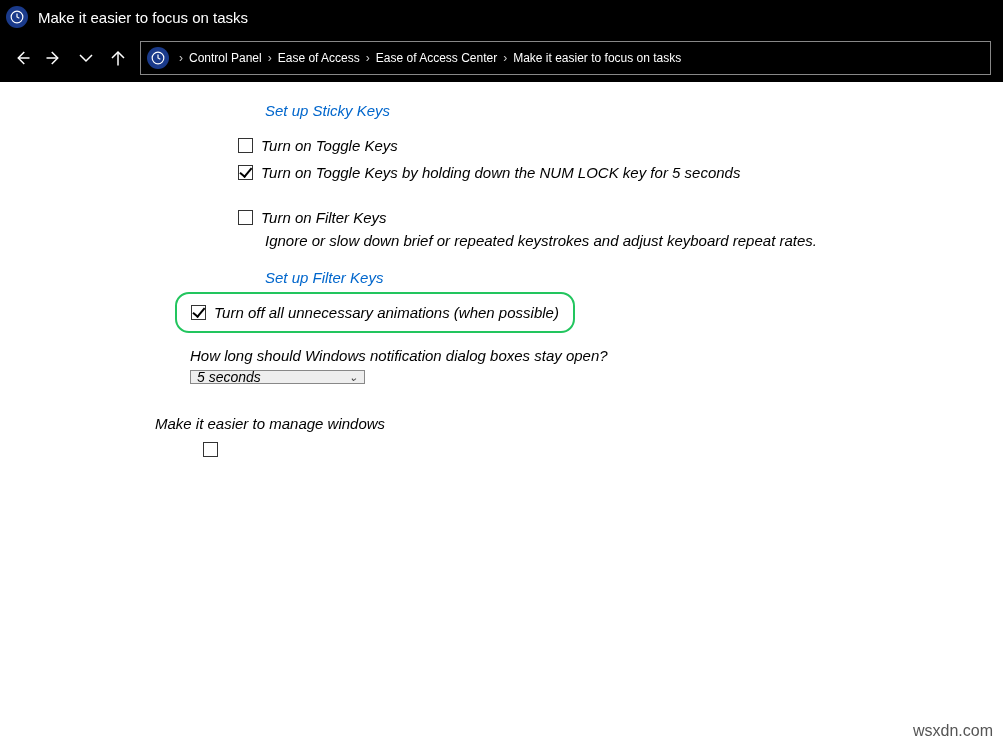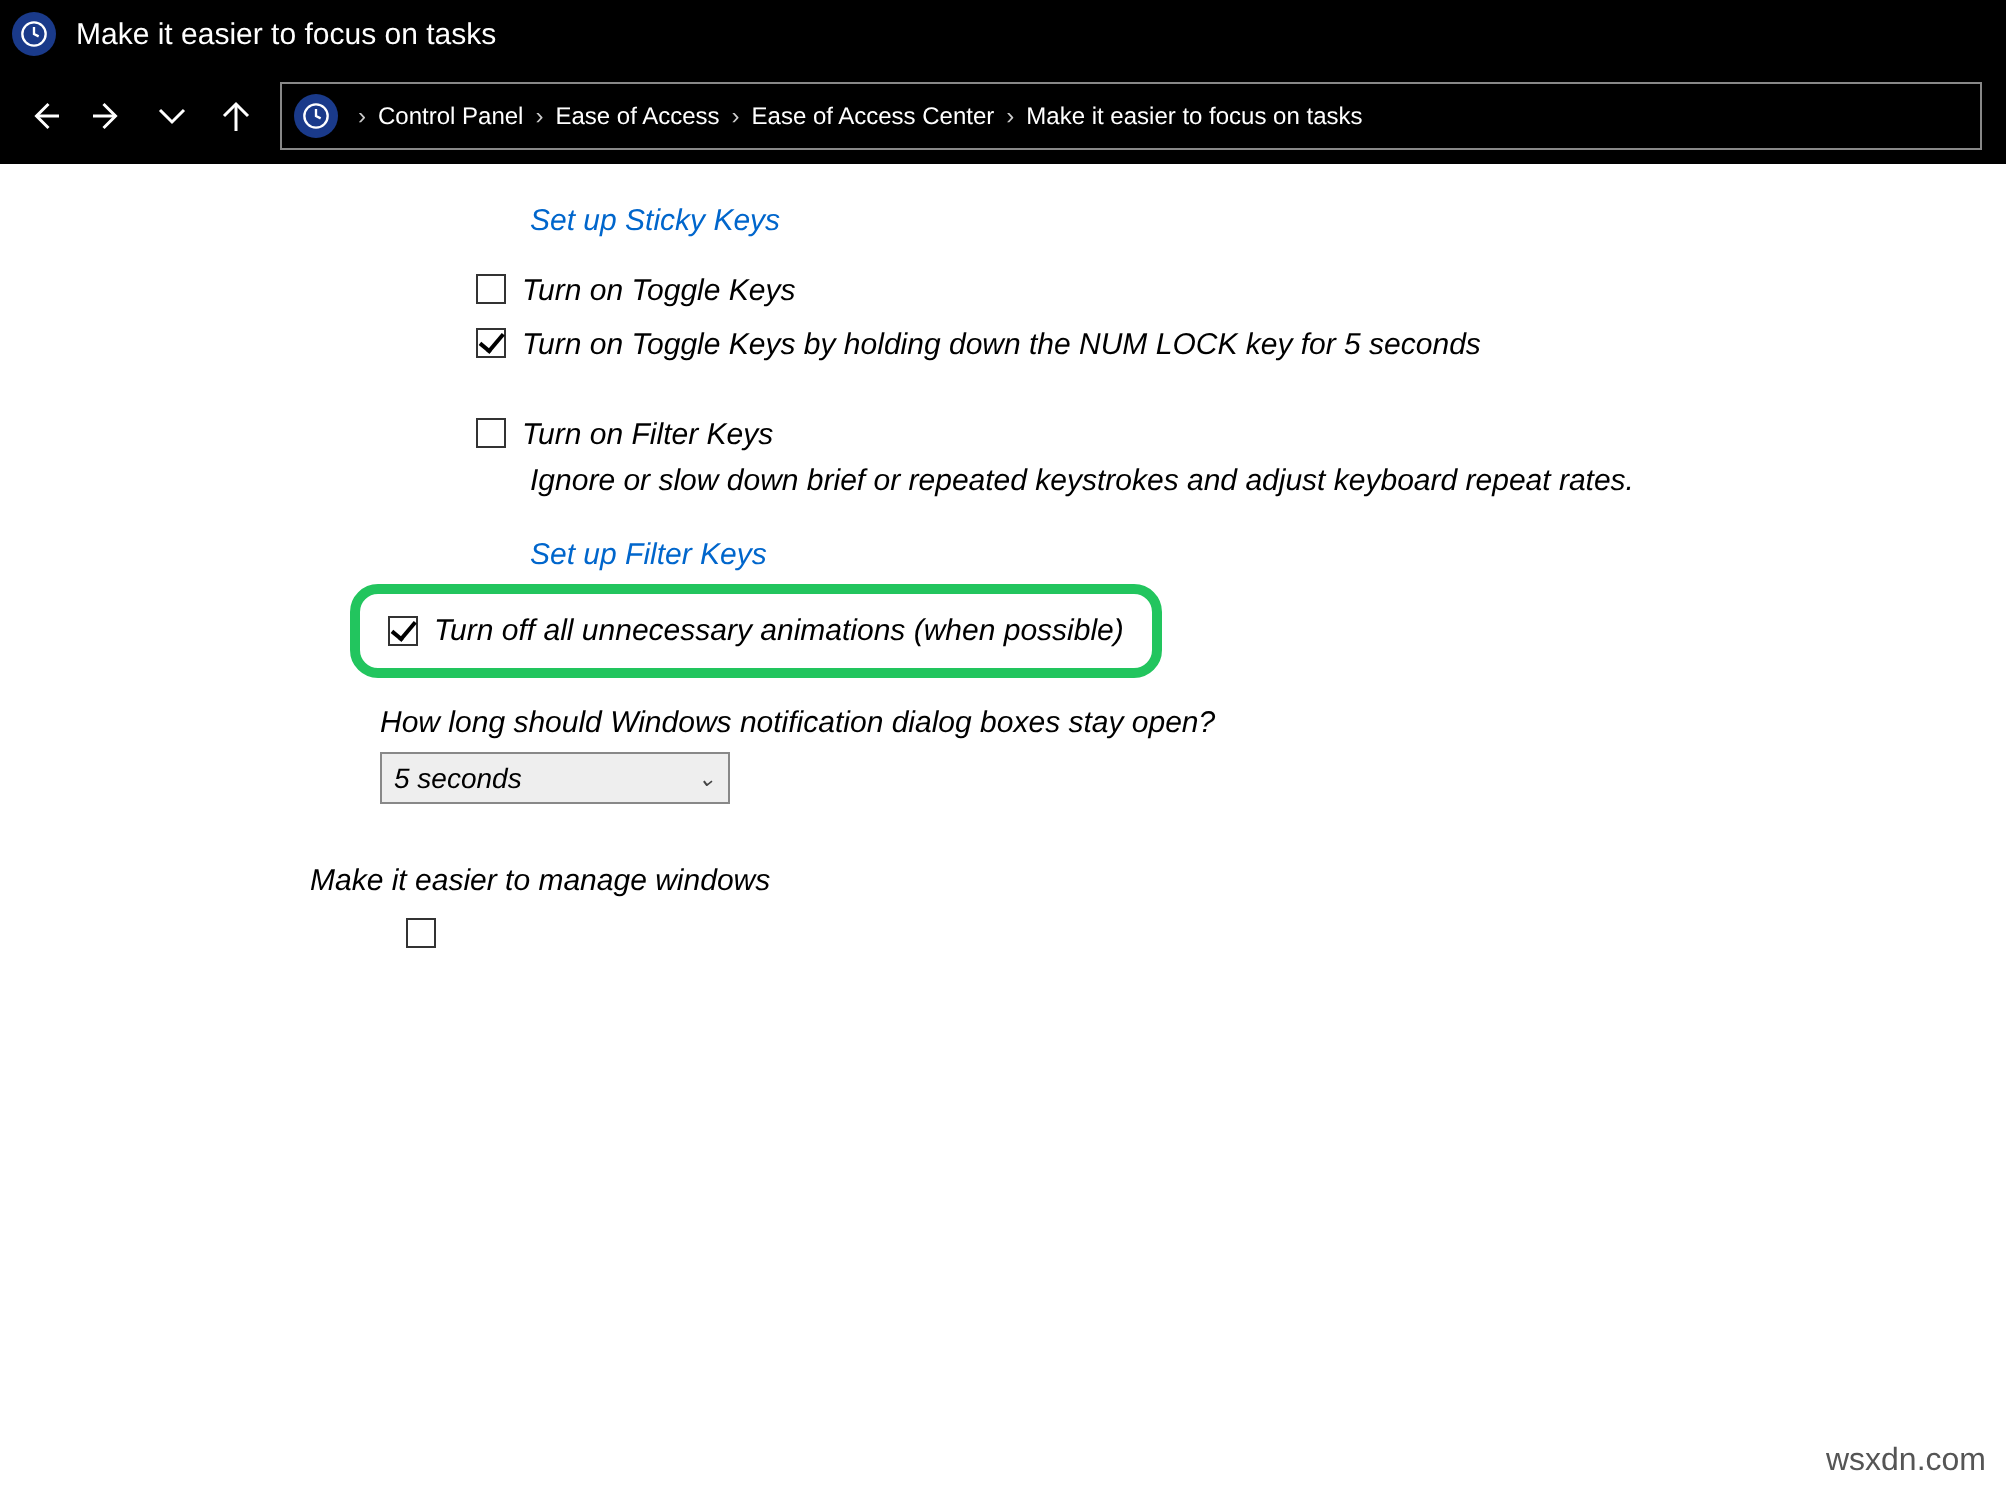--- a/index.html
+++ b/index.html
@@ -11,27 +11,27 @@
   .nav-btn { width:32px; height:32px; display:flex; align-items:center; justify-content:center; color:#fff; }
   .nav-btn svg { width:18px; height:18px; stroke:#fff; fill:none; stroke-width:2; }
   .addr { flex:1; border:1px solid #888; height:34px; display:flex; align-items:center; margin-left:6px; margin-right:6px; padding:0 6px; }
   .addr .bc-icon { width:22px; height:22px; border-radius:50%; background:#1a3a8a; display:flex; align-items:center; justify-content:center; margin-right:4px; }
   .addr .sep { margin:0 6px; color:#ccc; font-size:12px; }
   .addr span.crumb { font-size:12px; }
   .content { padding:20px 40px 20px 190px;font-style:italic; }
   .link { color:#0066cc; }
   .indent1 { margin-left:35px; }
   .indent2 { margin-left:75px; }
-  .row { display:flex; align-items:flex-start;margin-left:48px; }
+  .row { display:flex; align-items:center;margin-left:48px; }
   .section-hdr { margin-top:28px; margin-left:0; }
   .cb { width:15px; height:15px; border:1px solid #333; margin-right:8px; display:inline-flex; align-items:center; justify-content:center; flex-shrink:0; background:#fff;}
   .cb.checked::after { content:""; width:10px; height:5px; border-left:2px solid #000; border-bottom:2px solid #000; transform:rotate(-50deg) translate(1px,-1px); }
   .block { margin-top:18px; }
-  .highlight { border:5px solid #22c55e; border-radius:14px; padding:10px 14px 10px 14px; display:inline-flex; align-items:center; margin-left:20px; margin-top:6px; }
-  .select { display:inline-flex; align-items:center; justify-content:space-between; border:1px solid #888; background:#eee; width:175px; height:26px; padding:0 6px; font-size:14px; margin-left:35px; margin-top:6px;gap:36px;}
+  .highlight { border:2px solid #22c55e; border-radius:14px; padding:10px 14px 10px 14px; display:inline-flex; align-items:center; margin-left:20px; margin-top:6px; }
+  .select { display:inline-flex; align-items:center; justify-content:space-between; border:1px solid #888; background:#eee; width:175px; height:14px; padding:0 6px; font-size:14px; margin-left:35px; margin-top:6px;gap:36px;}
   .select .chev { font-size:11px; color:#444; }
   .watermark { position:absolute; right:10px; bottom:6px; font-size:16px; color:#555; }
   .section-group-neg { margin-left:-35px; }
 </style>
 </head>
 <body>
 
 <div class="titlebar">
   <span class="title-icon">
     <svg viewBox="0 0 24 24">

